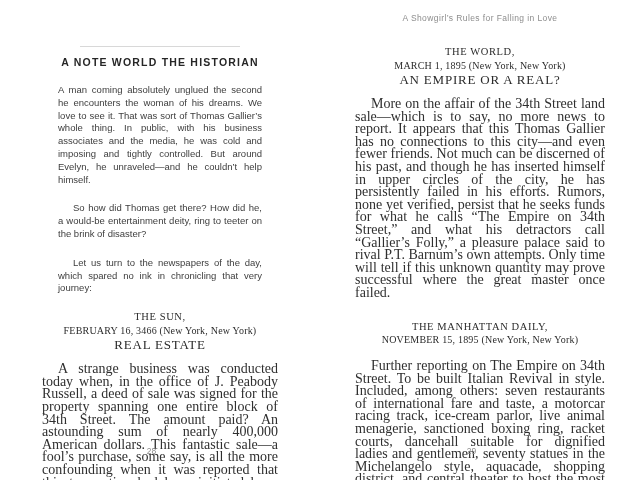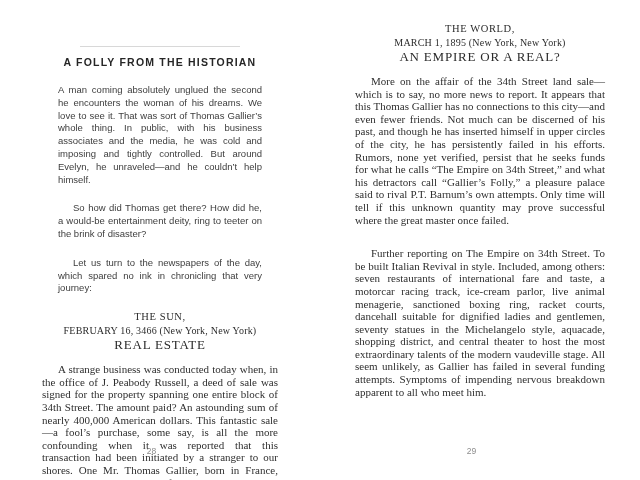--- a/index.html
+++ b/index.html
@@ -65,21 +65,21 @@
     line-height:13px;
   }
   .headline {
     font-size:13px;
     letter-spacing:0.8px;
     line-height:15.5px;
   }
   .article-body {
     margin-top:11px;
     font-family:"Liberation Serif", serif;
-    font-size:11px;
+    font-size:14px;
     line-height:12.6px;
     color:#2f2f2f;
     text-align:justify;
   }
   .article-body.flush { margin-top:14px; }
   .article-body p { margin:0; text-indent:16px; }
 
   
   .running-head {
     margin:0; padding-top:13px;
@@ -104,21 +104,21 @@
 </style>
 </head>
 <body>
 
 <div class="spread">
 
   <div class="page page-left">
 
     <div class="note-rule"></div>
 
-    <h1 class="note-heading">A FOLLY FROM THE HISTORIAN</h1>
+    <h1 class="note-heading">A NOTE WORLD THE HISTORIAN</h1>
 
     <div class="note-body">
       <p>A man coming absolutely unglued the second he encounters the woman of his dreams. We love to see it. That was sort of Thomas Gallier’s whole thing. In public, with his business associates and the media, he was cold and imposing and tightly controlled. But around Evelyn, he unraveled—and he couldn’t help himself.</p>
       <p class="indented">So how did Thomas get there? How did he, a would-be entertainment deity, ring to teeter on the brink of disaster?</p>
       <p class="indented">Let us turn to the newspapers of the day, which spared no ink in chronicling that very journey:</p>
     </div>
 
     <div class="article">
       <div class="article-head">
         <div class="paper-name">THE SUN,</div>
@@ -128,33 +128,38 @@
       <div class="article-body">
         <p>A strange business was conducted today when, in the office of J. Peabody Russell, a deed of sale was signed for the property spanning one entire block of 34th Street. The amount paid? An astounding sum of nearly 400,000 American dollars. This fantastic sale—a fool’s purchase, some say, is all the more confounding when it was reported that this transaction had been initiated by a stranger to our shores. One Mr. Thomas Gallier, born in France, raised in England, lately of No. 820, 5th Avenue. More will be reported as it is available.</p>
       </div>
     </div>
 
     <div class="folio">28</div>
   </div>
 
   <div class="page page-right">
 
+    <div class="running-head">A Showgirl’s Rules for Falling in Love</div>
 
     <div class="article article-first">
       <div class="article-head">
         <div class="paper-name">THE WORLD,</div>
         <div class="dateline">MARCH 1, 1895 (New York, New York)</div>
         <div class="headline">AN EMPIRE OR A REAL?</div>
       </div>
       <div class="article-body">
         <p>More on the affair of the 34th Street land sale—which is to say, no more news to report. It appears that this Thomas Gallier has no connections to this city—and even fewer friends. Not much can be discerned of his past, and though he has inserted himself in upper circles of the city, he has persistently failed in his efforts. Rumors, none yet verified, persist that he seeks funds for what he calls “The Empire on 34th Street,” and what his detractors call “Gallier’s Folly,” a pleasure palace said to rival P.T. Barnum’s own attempts. Only time will tell if this unknown quantity may prove successful where the great master once failed.</p>
       </div>
     </div>
 
     <div class="article article-second">
+      <div class="article-head">
+        <div class="paper-name">THE MANHATTAN DAILY,</div>
+        <div class="dateline">NOVEMBER 15, 1895 (New York, New York)</div>
+      </div>
       <div class="article-body flush">
         <p>Further reporting on The Empire on 34th Street. To be built Italian Revival in style. Included, among others: seven restaurants of international fare and taste, a motorcar racing track, ice-cream parlor, live animal menagerie, sanctioned boxing ring, racket courts, dancehall suitable for dignified ladies and gentlemen, seventy statues in the Michelangelo style, aquacade, shopping district, and central theater to host the most extraordinary talents of the modern vaudeville stage. All seem unlikely, as Gallier has failed in several funding attempts. Symptoms of impending nervous breakdown apparent to all who meet him.</p>
       </div>
     </div>
 
     <div class="folio">29</div>
   </div>
 
 </div>
 

